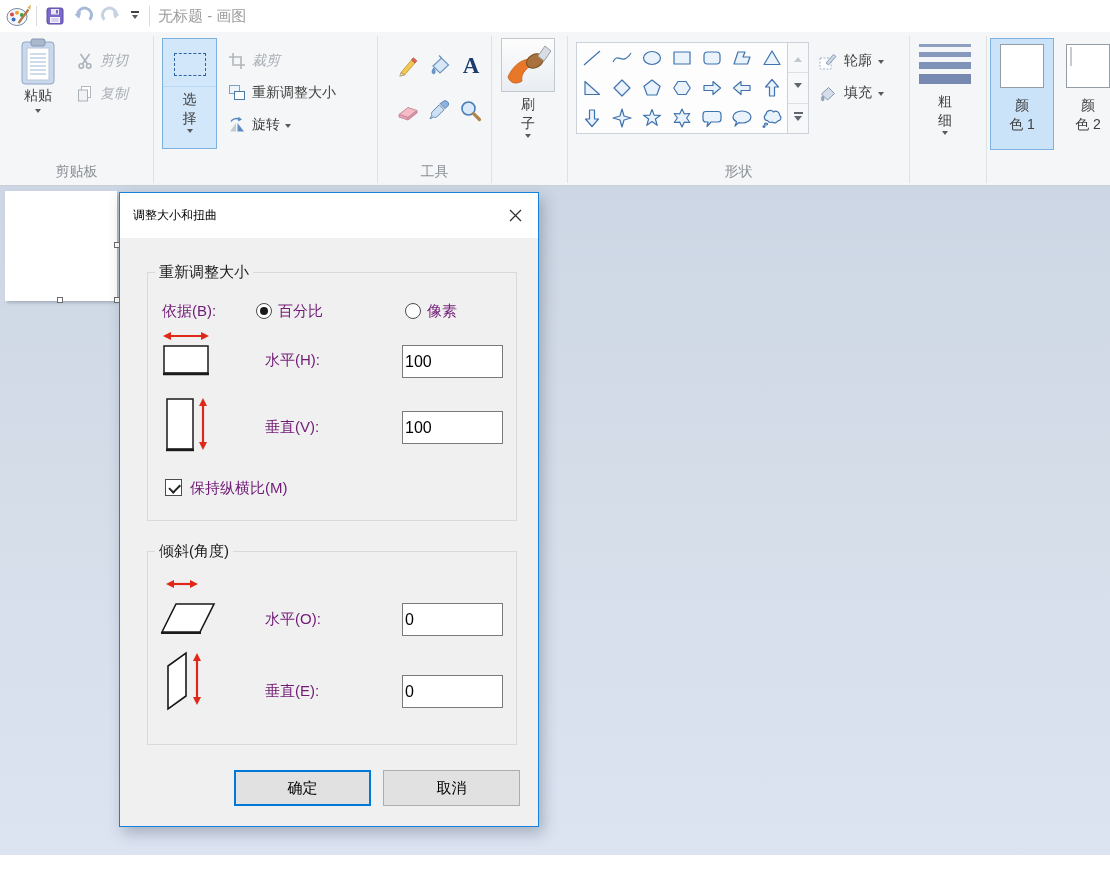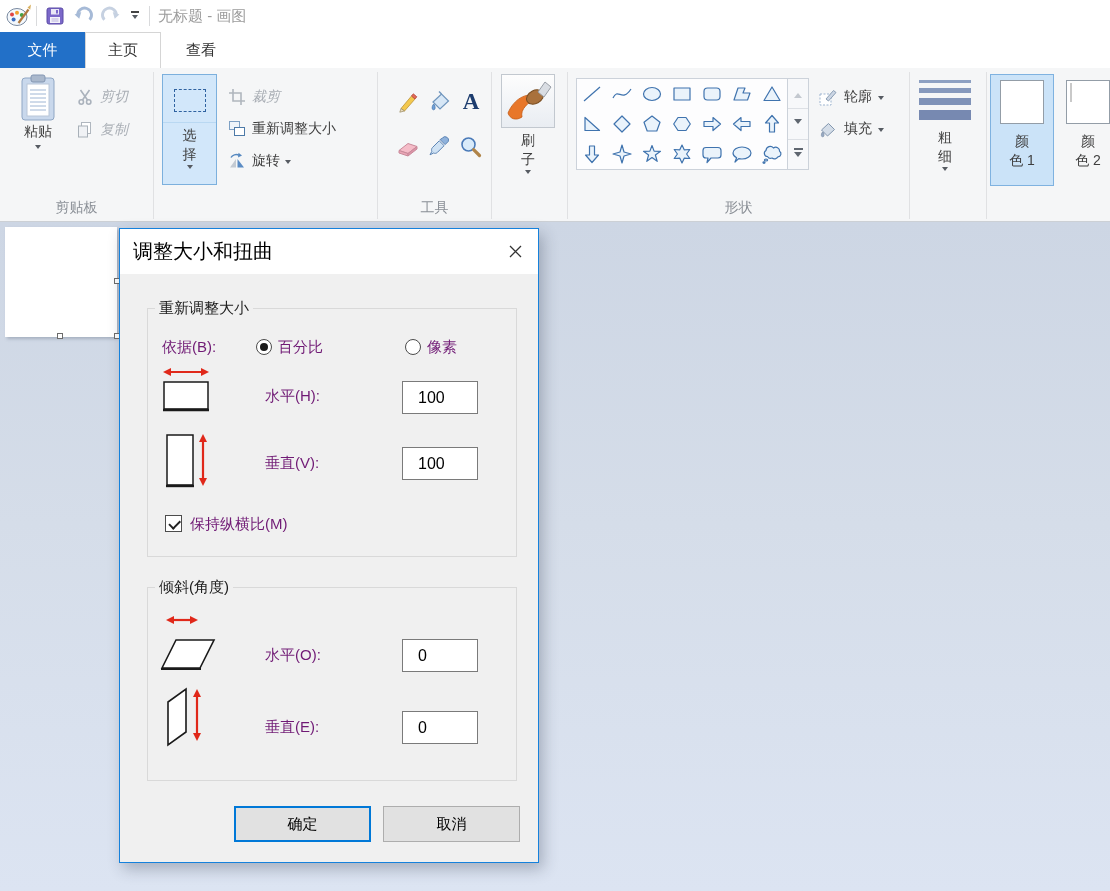--- a/index.html
+++ b/index.html
@@ -69,27 +69,27 @@
 
   
   .workarea{position:relative;height:669px;background:linear-gradient(180deg,#cdd6e4 0%,#d5dde9 45%,#dce4f2 100%);}
   .canvas{position:absolute;left:5px;top:5px;width:112px;height:110px;background:#fff;box-shadow:2px 2px 3px rgba(90,100,120,.35);}
   .handle{position:absolute;width:6px;height:6px;background:#fff;border:1px solid #6b6b6b;}
 
   
   .dialog{position:absolute;left:119px;top:6px;width:420px;height:635px;background:#f0f0f0;
           border:1px solid #1581dc;box-shadow:4px 6px 14px rgba(40,50,70,.30);font-size:15px;color:#000;}
   .dlg-titlebar{position:absolute;left:0;top:0;right:0;height:45px;background:#fff;display:flex;align-items:center;}
-  .dlg-title{margin-left:13px;font-size:20px;color:#000;}
+  .dlg-title{margin-left:13px;font-size:12px;color:#000;}
   .dlg-close{position:absolute;right:0;top:0;width:45px;height:45px;display:flex;align-items:center;justify-content:center;}
   .grpbox{position:absolute;border:1px solid #d9d9d9;}
   .grp-title{position:absolute;top:-10px;left:7px;background:#f0f0f0;padding:0 4px;font-size:15px;color:#1a1a1a;white-space:nowrap;}
   .lbl{position:absolute;font-size:15px;color:#701a75;white-space:nowrap;line-height:20px;}
-  .fld{position:absolute;width:76px;height:33px;border:1px solid #7a7a7a;background:#fff;font-family:"Liberation Sans",sans-serif;
-       font-size:16px;color:#000;padding:2px 15px;outline:none;}
+  .fld{position:absolute;width:101px;height:33px;border:1px solid #7a7a7a;background:#fff;font-family:"Liberation Sans",sans-serif;
+       font-size:16px;color:#000;padding:2px 2px;outline:none;}
   .radio{position:absolute;width:16px;height:16px;border:1px solid #4c4c4c;border-radius:50%;background:#fff;}
   .radio.checked::after{content:"";position:absolute;left:3px;top:3px;width:8px;height:8px;border-radius:50%;background:#1a1a1a;}
   .checkbox{position:absolute;width:17px;height:17px;border:1px solid #4c4c4c;background:#fff;}
   .checkbox.checked::after{content:"";position:absolute;left:2.5px;top:3.5px;width:9px;height:4.5px;
         border-left:2px solid #222;border-bottom:2px solid #222;transform:rotate(-45deg);}
   .dicon{position:absolute;}
   .btn{position:absolute;width:137px;height:36px;background:#e1e1e1;border:1px solid #adadad;
        font-family:"Liberation Sans",sans-serif;font-size:15px;color:#000;}
   .btn.ok{border:2px solid #0078d7;}
 </style>
@@ -134,25 +134,20 @@
         </svg>
     </span>
     <span class="qat-btn qat-dd">
       <span class="qat-bar"></span>
       <span class="dd" style="margin-top:0"></span>
     </span>
     <span class="tb-sep"></span>
     <span class="win-title">无标题 - 画图</span>
   </div>
 
-  <div class="tabrow">
-    <div class="tab tab-file">文件</div>
-    <div class="tab tab-active">主页</div>
-    <div class="tab tab-plain">查看</div>
-  </div>
 
   <div class="ribbon">
 
     <div class="bigbtn" style="left:10px;width:56px;height:112px">
       <svg width="38" height="48" viewBox="0 0 38 48">
           <rect x="3" y="4" width="32" height="42" rx="3" fill="#c9d8ec" stroke="#8fa6c4"></rect>
           <rect x="8" y="10" width="22" height="32" fill="#fff" stroke="#b9c6d8"></rect>
           <rect x="12" y="1" width="14" height="7" rx="2" fill="#aab8cc" stroke="#8396b2"></rect>
           <g stroke="#9fb6d4">
             <line x1="11" y1="16" x2="27" y2="16"></line>

